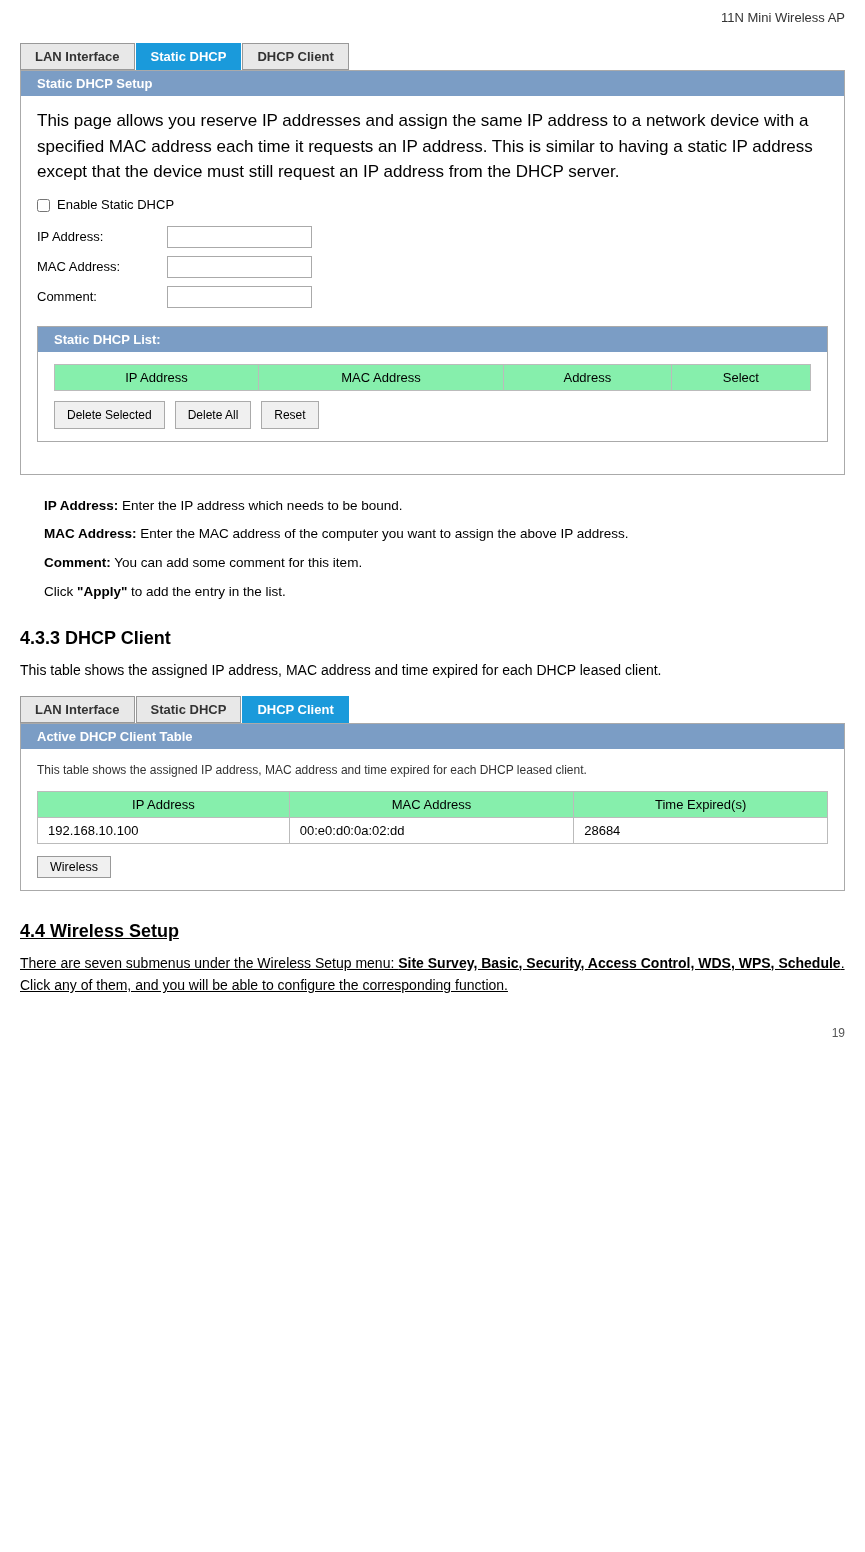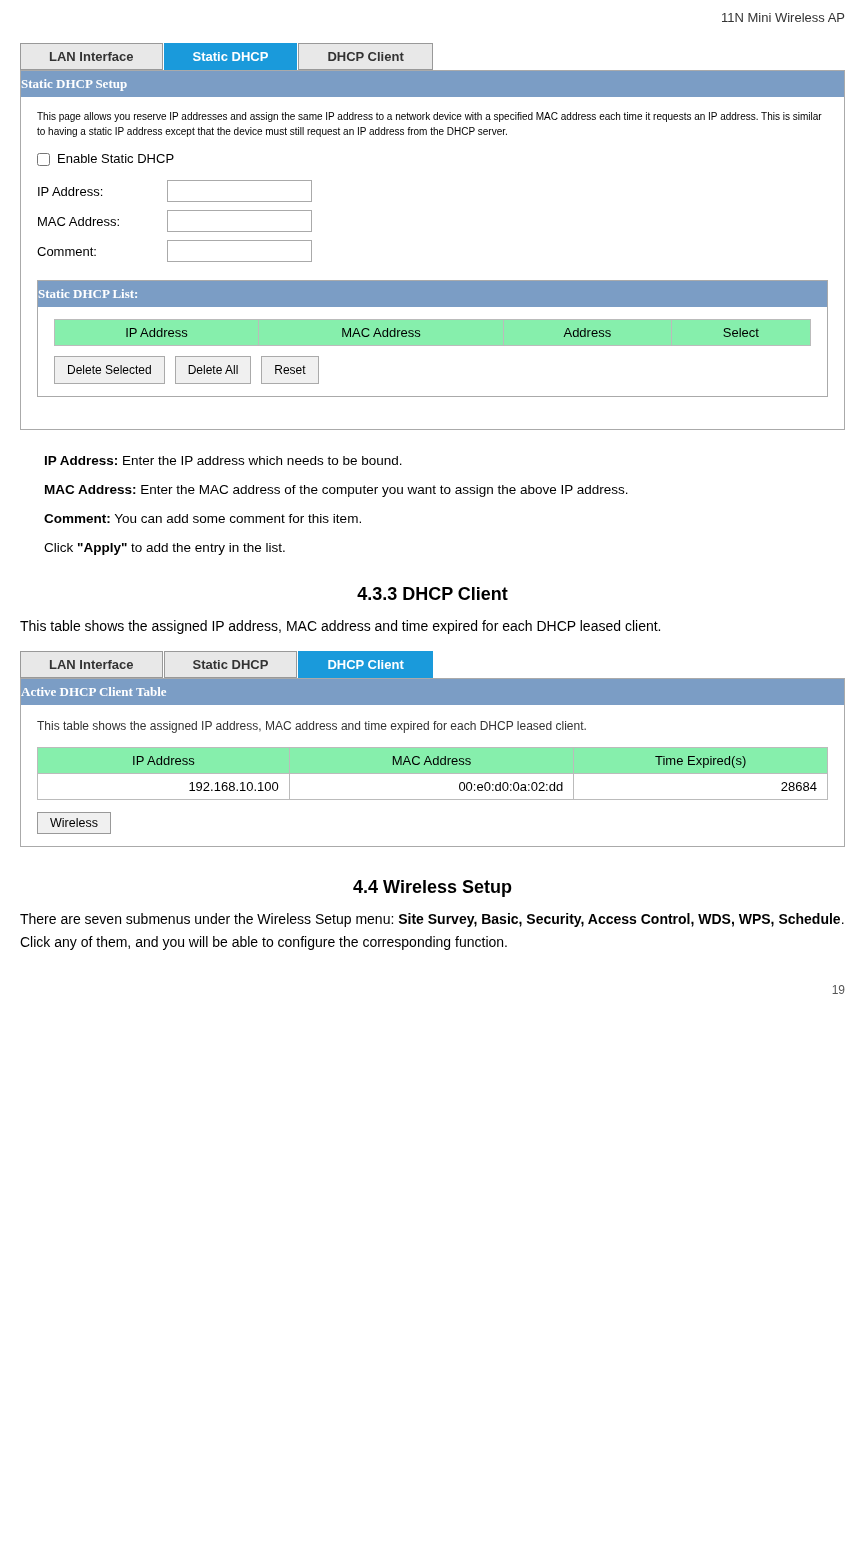--- a/index.html
+++ b/index.html
@@ -17,21 +17,21 @@
       color: #333;
       margin-bottom: 18px;
     }
     
     .tab-bar {
       display: flex;
       align-items: flex-end;
       margin-bottom: 0;
     }
     .tab {
-      padding: 5px 28px;
+      padding: 5px 14px;
       font-size: 13px;
       font-weight: bold;
       border: 1px solid #999;
       cursor: pointer;
       background: #e8e8e8;
       color: #333;
       margin-right: 1px;
     }
     .tab.active {
       background: #1a9adb;
@@ -42,28 +42,27 @@
     .panel {
       border: 1px solid #aaa;
       padding: 0;
       margin-bottom: 20px;
     }
     .panel-header {
       background: #7b9dc5;
       color: #fff;
       font-weight: bold;
       font-size: 13px;
-      padding: 5px 0;
-      font-family: Liberation Serif, serif;
+      padding: 5px 16px;
     }
     .panel-body {
       padding: 12px 16px;
     }
     .panel-desc {
-      font-size: 10px;
+      font-size: 17px;
       line-height: 1.5;
       margin-bottom: 12px;
     }
     
     .checkbox-row {
       display: flex;
       align-items: flex-end;
       margin-bottom: 14px;
     }
     .checkbox-row input[type=checkbox] {
@@ -109,28 +108,27 @@
     .data-table th {
       border: 1px solid #bbb;
       padding: 5px 10px;
       background: #86efac;
       text-align: center;
       font-weight: normal;
     }
     .data-table td {
       border: 1px solid #bbb;
       padding: 5px 10px;
-      text-align: right;
+      text-align: left;
     }
     
     .section-title {
       font-size: 18px;
       font-weight: bold;
       margin: 24px 0 10px 0;
-      text-align: center;
     }
     .section-subtitle {
       font-size: 14px;
       line-height: 1.6;
       margin-bottom: 14px;
     }
     
     .desc-block {
       font-size: 13.5px;
       line-height: 1.7;
@@ -265,20 +263,20 @@
           <td>28684</td>
         </tr>
       </tbody>
     </table>
     <div class="button-row" style="margin-top: 12px;">
       <button class="btn">Wireless</button>
     </div>
   </div>
 </div>
 
-<div style="margin-top: 30px;">
+<div style="margin-top: 30px; text-decoration: underline;">
   <h2 class="section-title">4.4 Wireless Setup</h2>
   <div class="section-subtitle">
     <span>There are seven submenus under the Wireless Setup menu: </span><b>Site Survey, Basic, Security, Access Control, WDS, WPS, Schedule</b><span>. Click any of them, and you will be able to configure the corresponding function.</span>
   </div>
 </div>
 
 <div class="page-number">19</div>
 
 </body></html>

